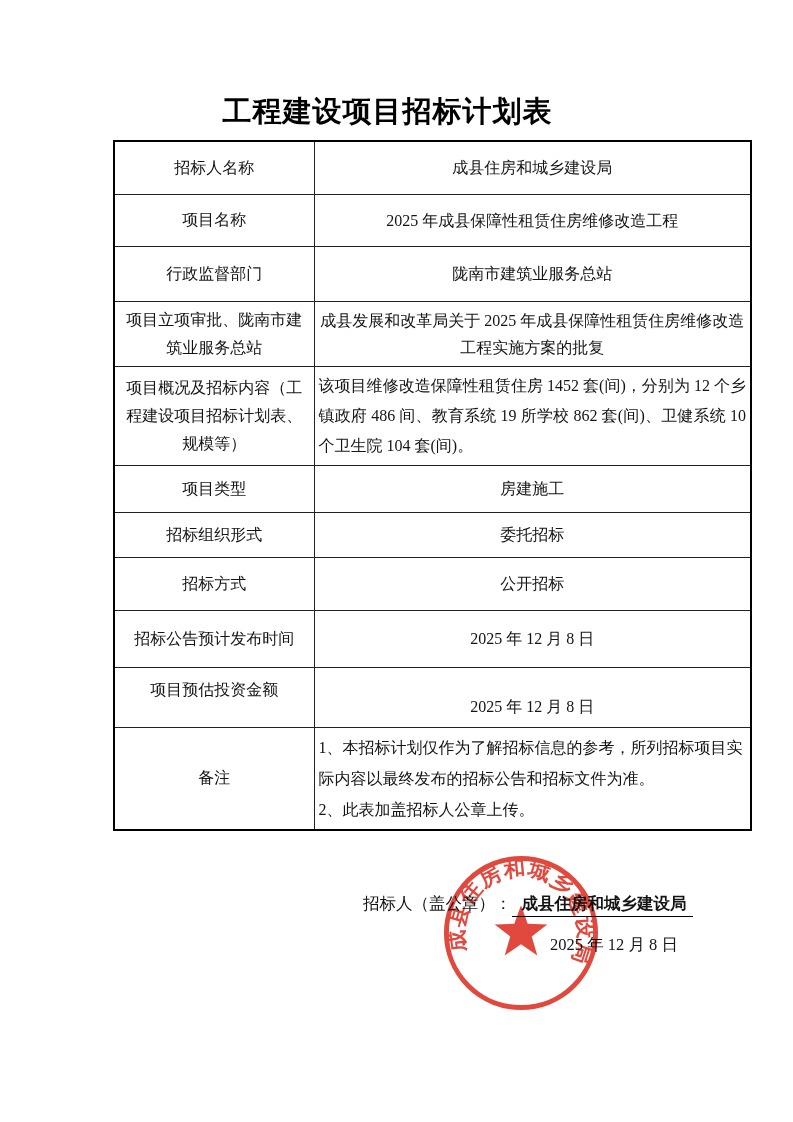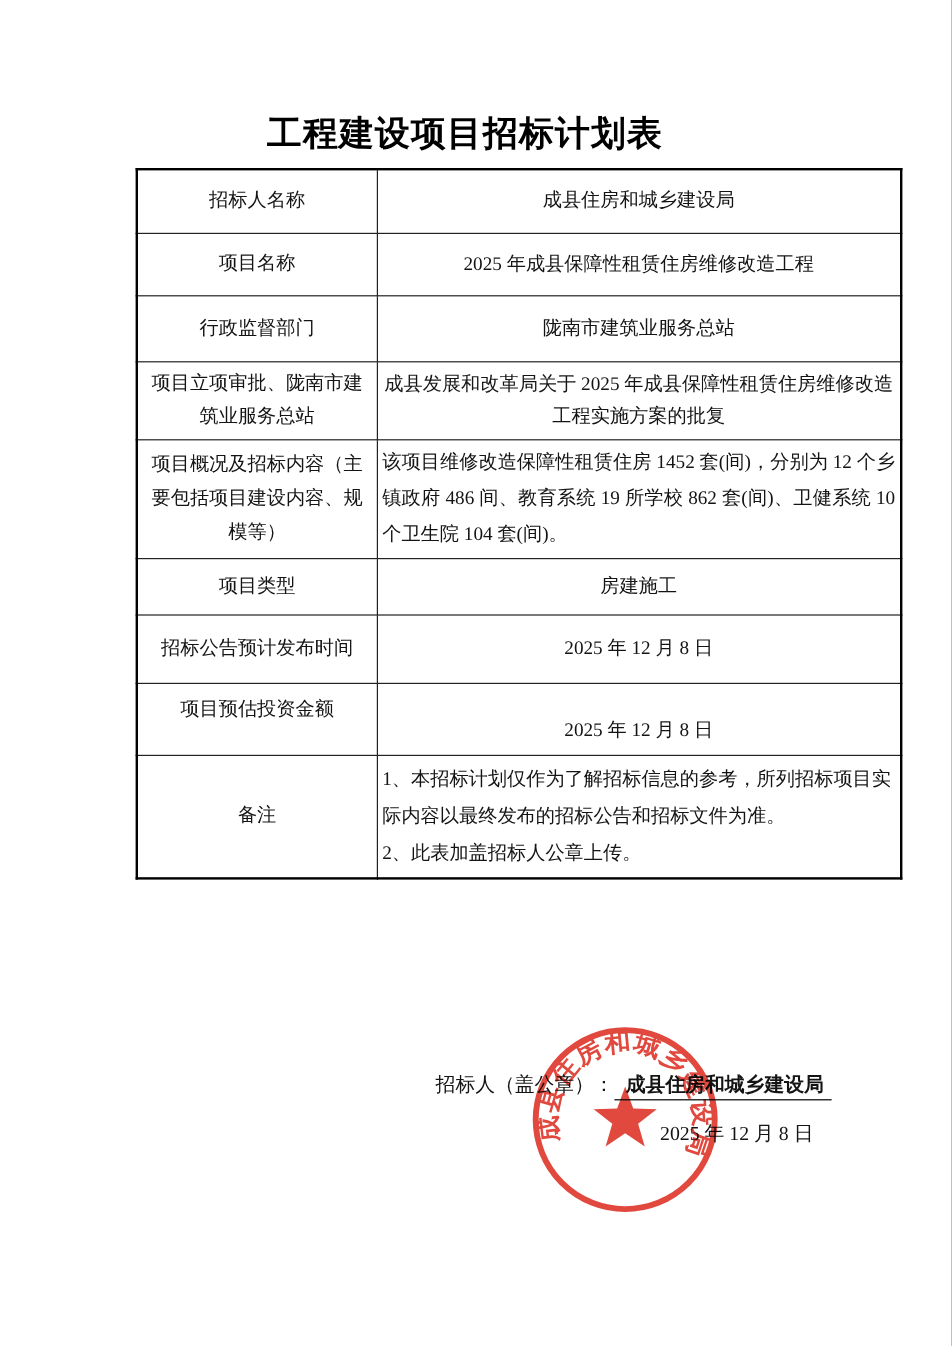--- a/index.html
+++ b/index.html
@@ -116,26 +116,34 @@
       </tr>
       <tr class="r3">
         <td class="lab">行政监督部门</td>
         <td class="val">陇南市建筑业服务总站</td>
       </tr>
       <tr class="r4">
         <td class="lab">项目立项审批、陇南市建筑业服务总站</td>
         <td class="val">成县发展和改革局关于 2025 年成县保障性租赁住房维修改造工程实施方案的批复</td>
       </tr>
       <tr class="r5">
-        <td class="lab">项目概况及招标内容（主要包括项目建设内容、规模等）</td>
+        <td class="lab">项目概况及招标内容（工程建设项目招标计划表、规模等）</td>
         <td class="val">该项目维修改造保障性租赁住房 1452 套(间)，分别为 12 个乡镇政府 486 间、教育系统 19 所学校 862 套(间)、卫健系统 10 个卫生院 104 套(间)。</td>
       </tr>
       <tr class="r6">
         <td class="lab">项目类型</td>
         <td class="val">房建施工</td>
+      </tr>
+      <tr class="r8">
+        <td class="lab">招标组织形式</td>
+        <td class="val">委托招标</td>
+      </tr>
+      <tr class="r9">
+        <td class="lab">招标方式</td>
+        <td class="val">公开招标</td>
       </tr>
       <tr class="r10">
         <td class="lab">招标公告预计发布时间</td>
         <td class="val">2025 年 12 月 8 日</td>
       </tr>
       <tr class="r11">
         <td class="lab">项目预估投资金额</td>
         <td class="val">2025 年 12 月 8 日</td>
       </tr>
       <tr class="r12">

